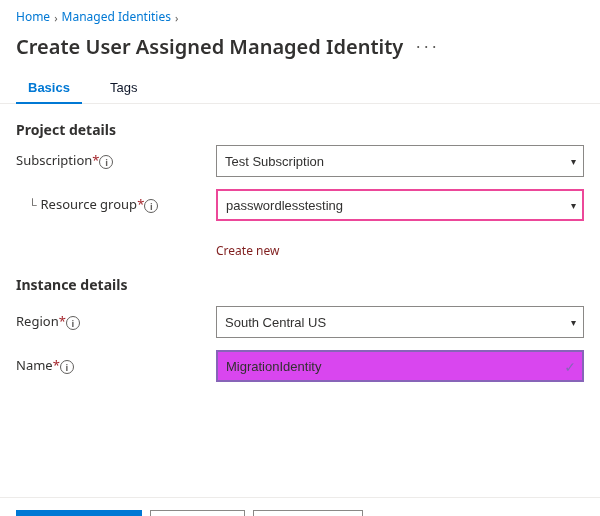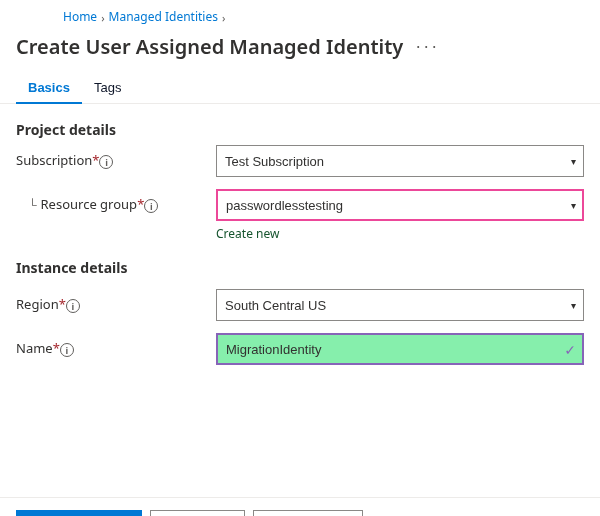--- a/index.html
+++ b/index.html
@@ -12,21 +12,20 @@
       min-height: 516px;
     }
 
     .breadcrumb {
       display: flex;
       align-items: flex-end;
       padding: 8px 16px 4px;
       font-size: 12px;
       color: #0078d4;
       gap: 4px;
-      margin-left: 47px;
     }
     .breadcrumb-separator {
       color: #605e5c;
       font-size: 11px;
     }
     .breadcrumb-item {
       color: #0078d4;
       cursor: pointer;
       text-decoration: none;
     }
@@ -52,21 +51,21 @@
       padding: 2px 4px;
       border: none;
       background: none;
       letter-spacing: 2px;
     }
 
     .tabs-container {
       border-bottom: 1px solid #edebe9;
       padding: 0 16px;
       display: flex;
-      gap: 0;
+      gap: 16px;
     }
     .tab {
       padding: 8px 12px;
       font-size: 13px;
       cursor: pointer;
       border: none;
       background: none;
       color: #0f172a;
       position: relative;
       white-space: nowrap;
@@ -196,39 +195,39 @@
       position: absolute;
       right: 8px;
       top: 50%;
       transform: translateY(-50%);
       pointer-events: none;
       font-size: 10px;
       color: #323130;
     }
 
     .create-new-link {
-      color: #14532d;
+      color: #7f1d1d;
       font-size: 12px;
       cursor: pointer;
       text-decoration: none;
-      margin-top: 4px;
+      margin-top: 21px;
       display: inline-block;
     }
 
     .section-divider {
       margin: 16px 0 12px;
     }
 
     .form-input {
       width: 100%;
       padding: 5px 28px 5px 8px;
       border: 2px solid #8764b8;
       font-size: 13px;
       color: #323130;
-      background: #86efac;
+      background: #d946ef;
       height: 32px;
       outline: none;
       position: relative;
     }
 
     .input-wrapper {
       position: relative;
       width: 100%;
     }
 

